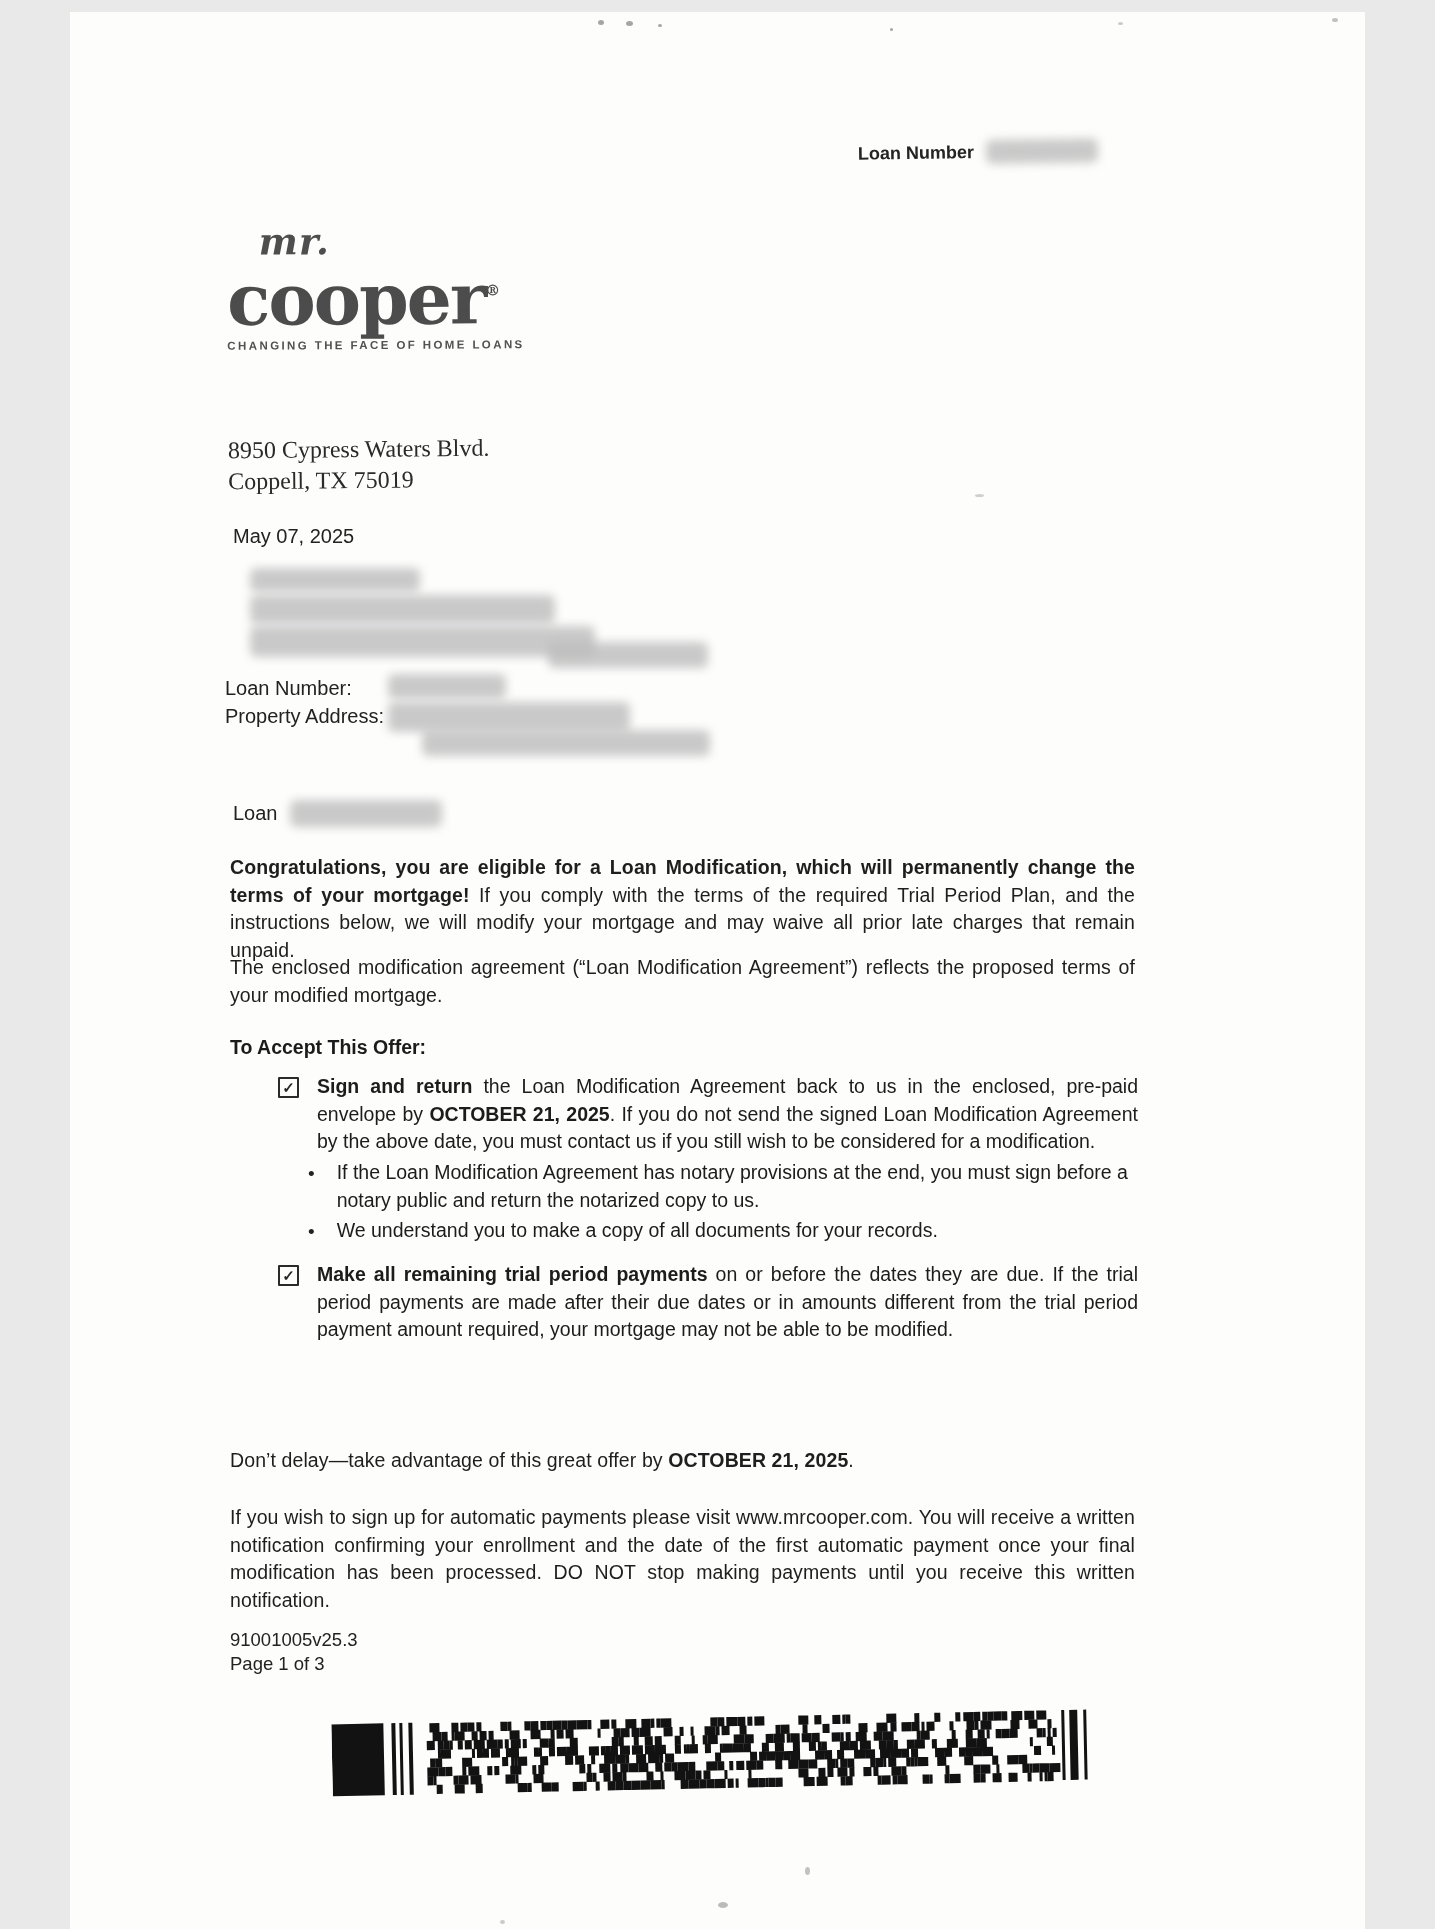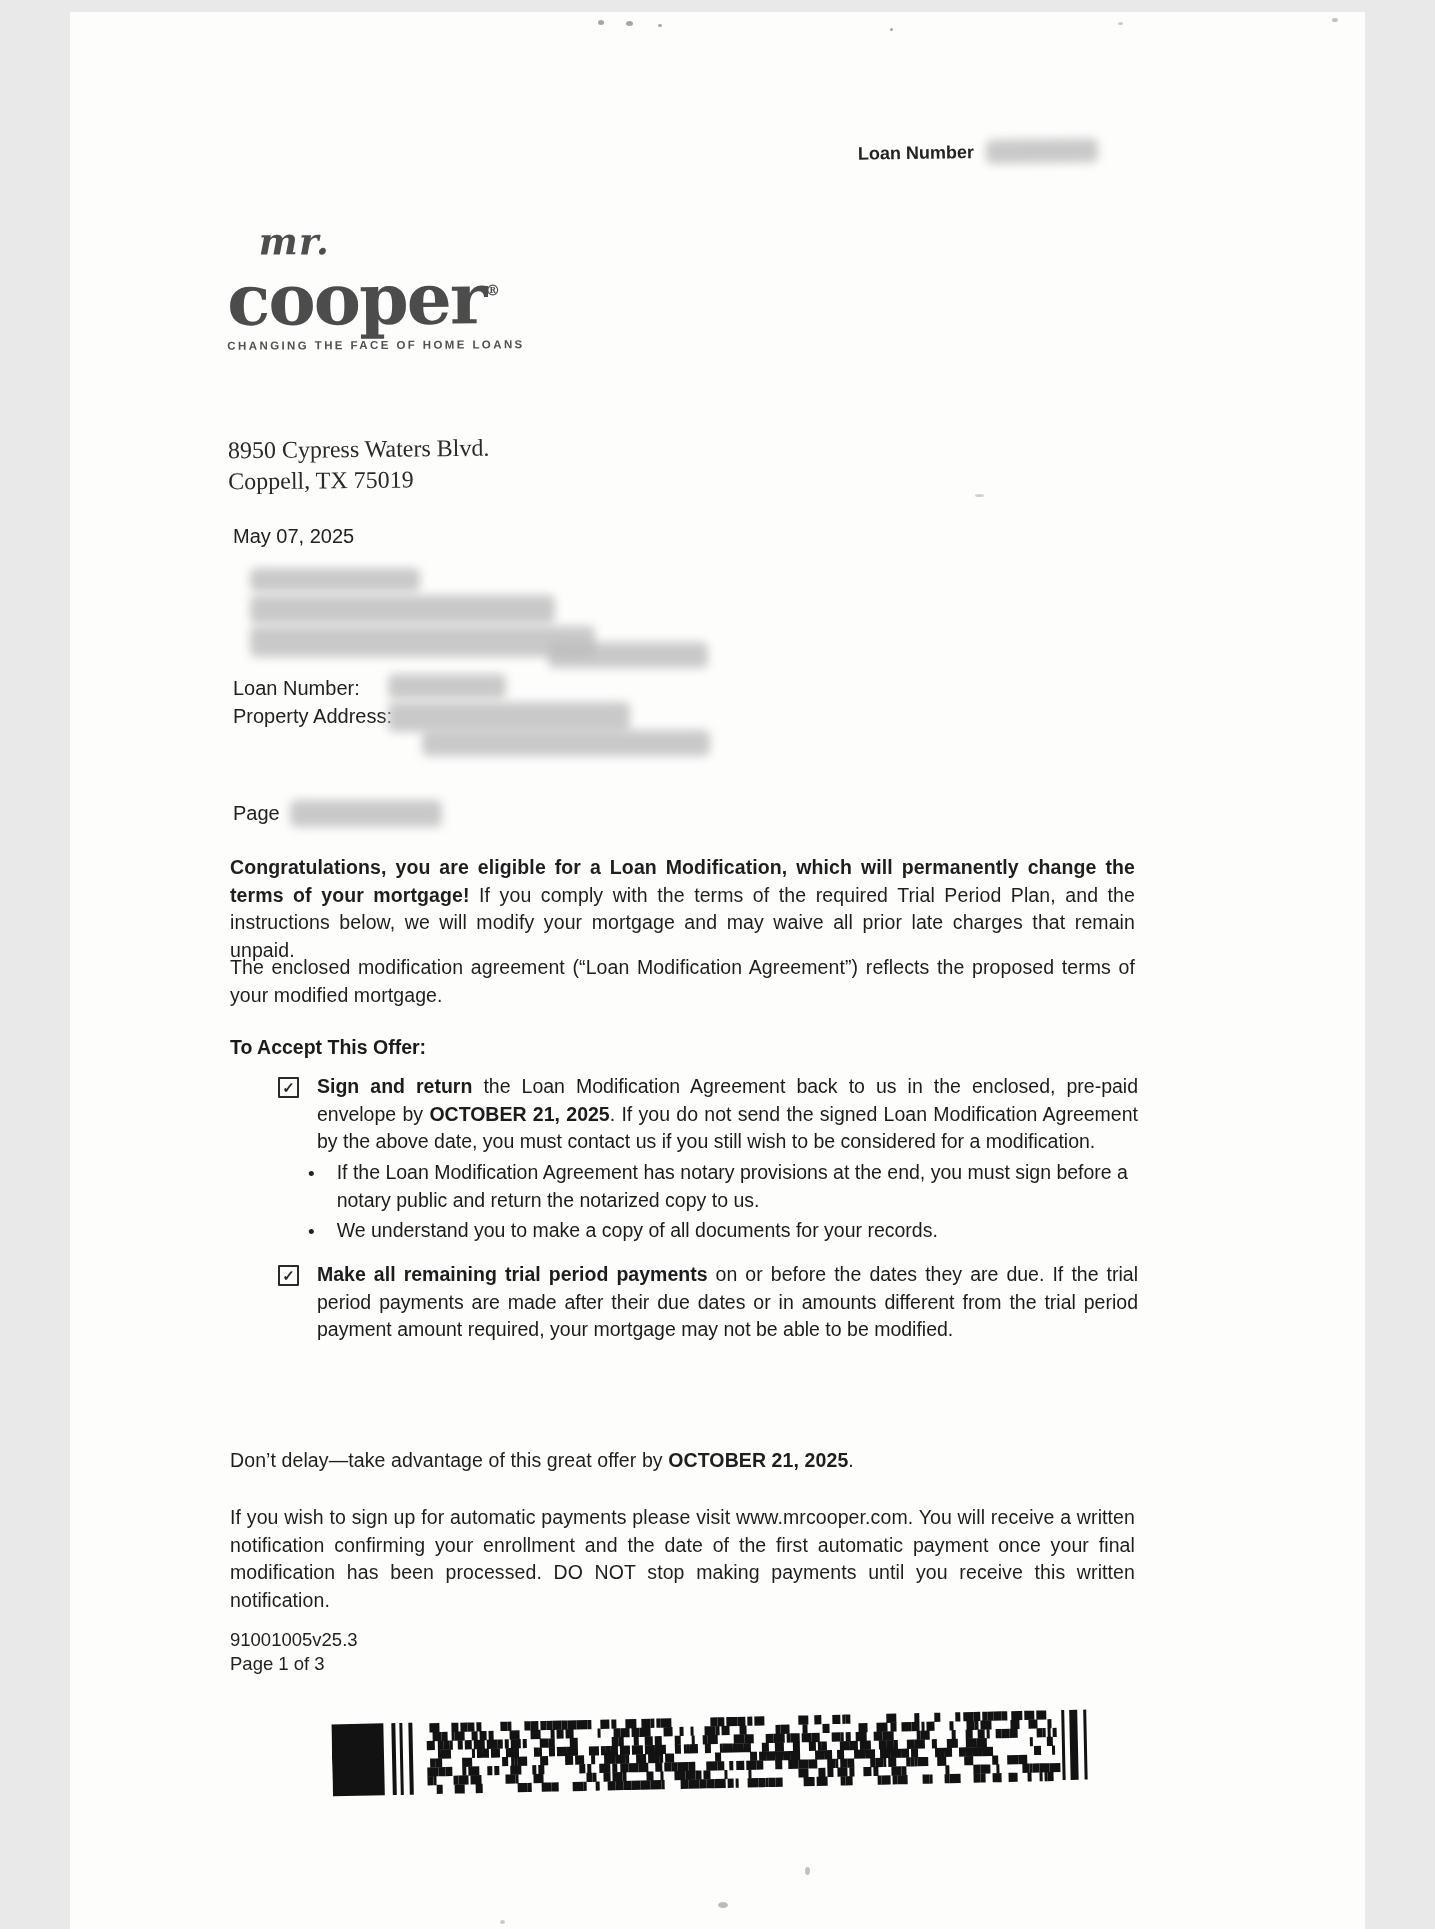--- a/index.html
+++ b/index.html
@@ -47,21 +47,21 @@
   .our-info{position:absolute;left:815px;top:276px;}
   .our-info-heading{font-size:18px;font-weight:700;color:#585858;letter-spacing:0.4px;}
   .our-info-channel{font-size:18px;font-weight:700;color:#2d2d2d;margin-top:7px;}
   .our-info-website{font-family:"Liberation Serif",serif;font-size:21px;color:#2b2b2b;margin-top:5px;}
   
   .letter-date{position:absolute;left:163px;top:513px;font-size:20px;color:#222;}
   .redact{
     position:absolute;background:#bdbdbd;opacity:.8;
     filter:blur(5px);border-radius:6px;
   }
-  .ref-block{position:absolute;left:163px;top:662px;font-size:20px;line-height:28px;color:#222;}
+  .ref-block{position:absolute;left:155px;top:662px;font-size:20px;line-height:28px;color:#222;}
   .salutation{position:absolute;left:163px;top:790px;font-size:20px;color:#222;}
   
   .para{
     position:absolute;left:160px;width:905px;
     font-size:19.5px;line-height:27.5px;color:#1e1e1e;
     text-align:justify;letter-spacing:0.1px;
   }
   .p1{top:842px;}
   .p2{top:942px;}
   .accept-heading{position:absolute;left:160px;top:1024px;font-size:19.5px;font-weight:700;color:#1b1b1b;}
@@ -132,21 +132,21 @@
   <div class="redact" style="left:478px;top:630px;width:160px;height:26px;"></div>
 
   <div class="ref-block">
     <div>Loan Number:</div>
     <div>Property Address:</div>
   </div>
   <div class="redact" style="left:318px;top:662px;width:118px;height:25px;"></div>
   <div class="redact" style="left:318px;top:690px;width:242px;height:30px;"></div>
   <div class="redact" style="left:352px;top:718px;width:288px;height:26px;"></div>
 
-  <div class="salutation">Page</div>
+  <div class="salutation">Loan</div>
   <div class="redact" style="left:220px;top:788px;width:152px;height:27px;"></div>
 
   <div class="para p2">The enclosed modification agreement (“Loan Modification Agreement”) reflects the proposed terms of your modified mortgage.</div>
 
   <div class="para p1"><span class="bold">Congratulations, you are eligible for a Loan Modification, which will permanently change the terms of your mortgage!</span><span> If you comply with the terms of the required Trial Period Plan, and the instructions below, we will modify your mortgage and may waive all prior late charges that remain unpaid.</span></div>
 
   <div class="accept-heading">To Accept This Offer:</div>
 
   <div class="check-item item1">
     <span class="checkbox">✓</span>

